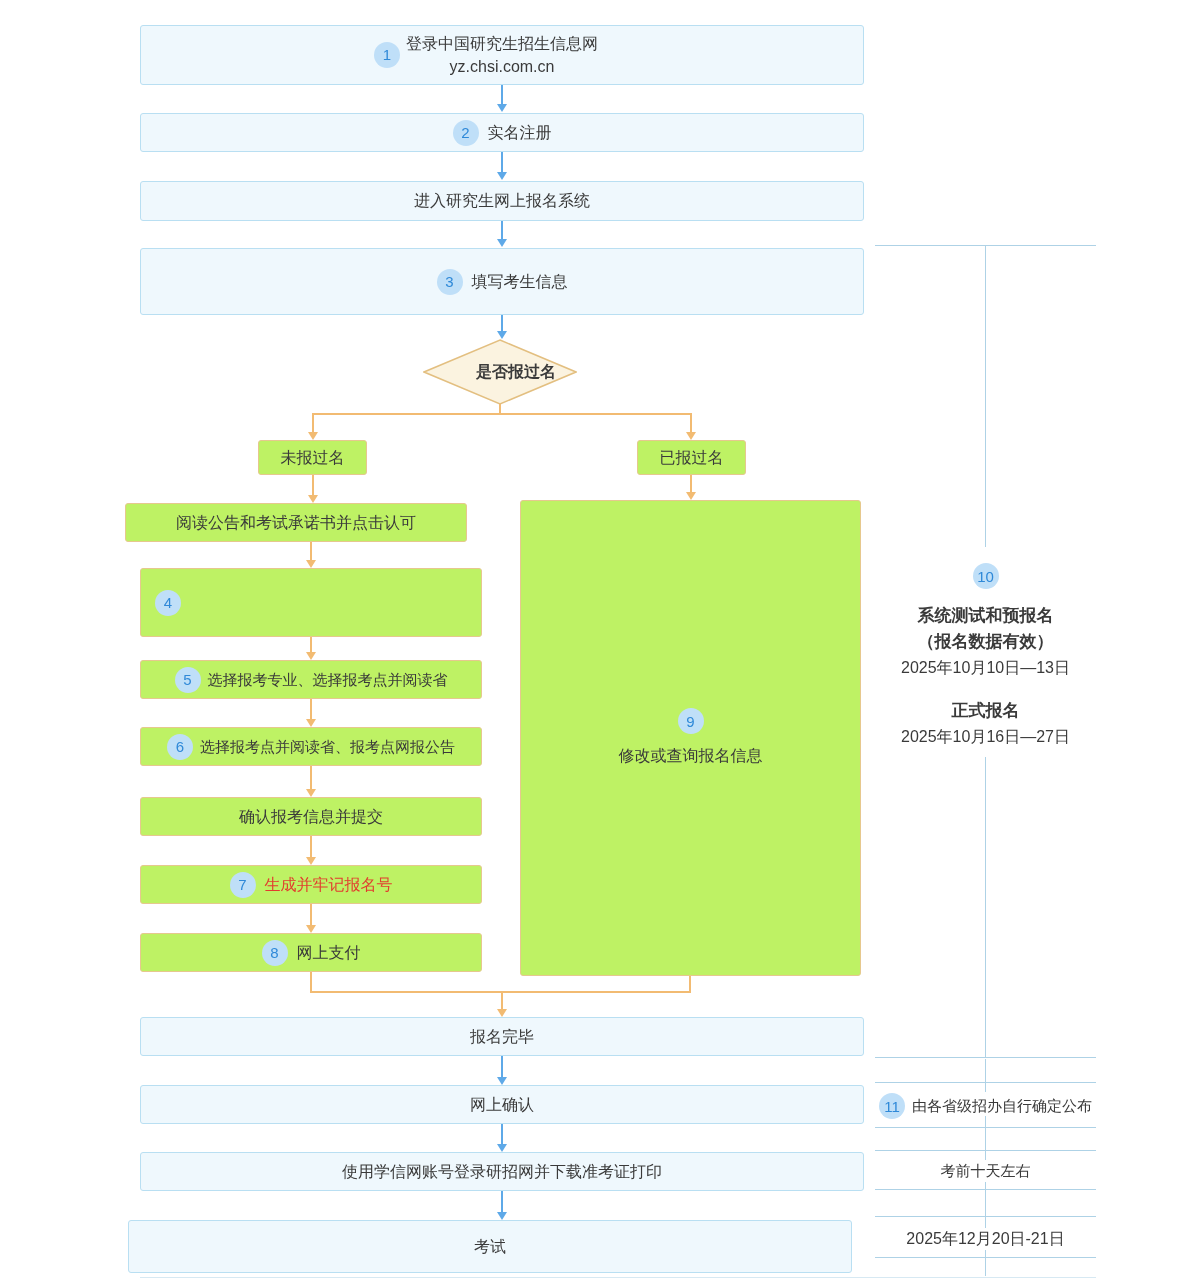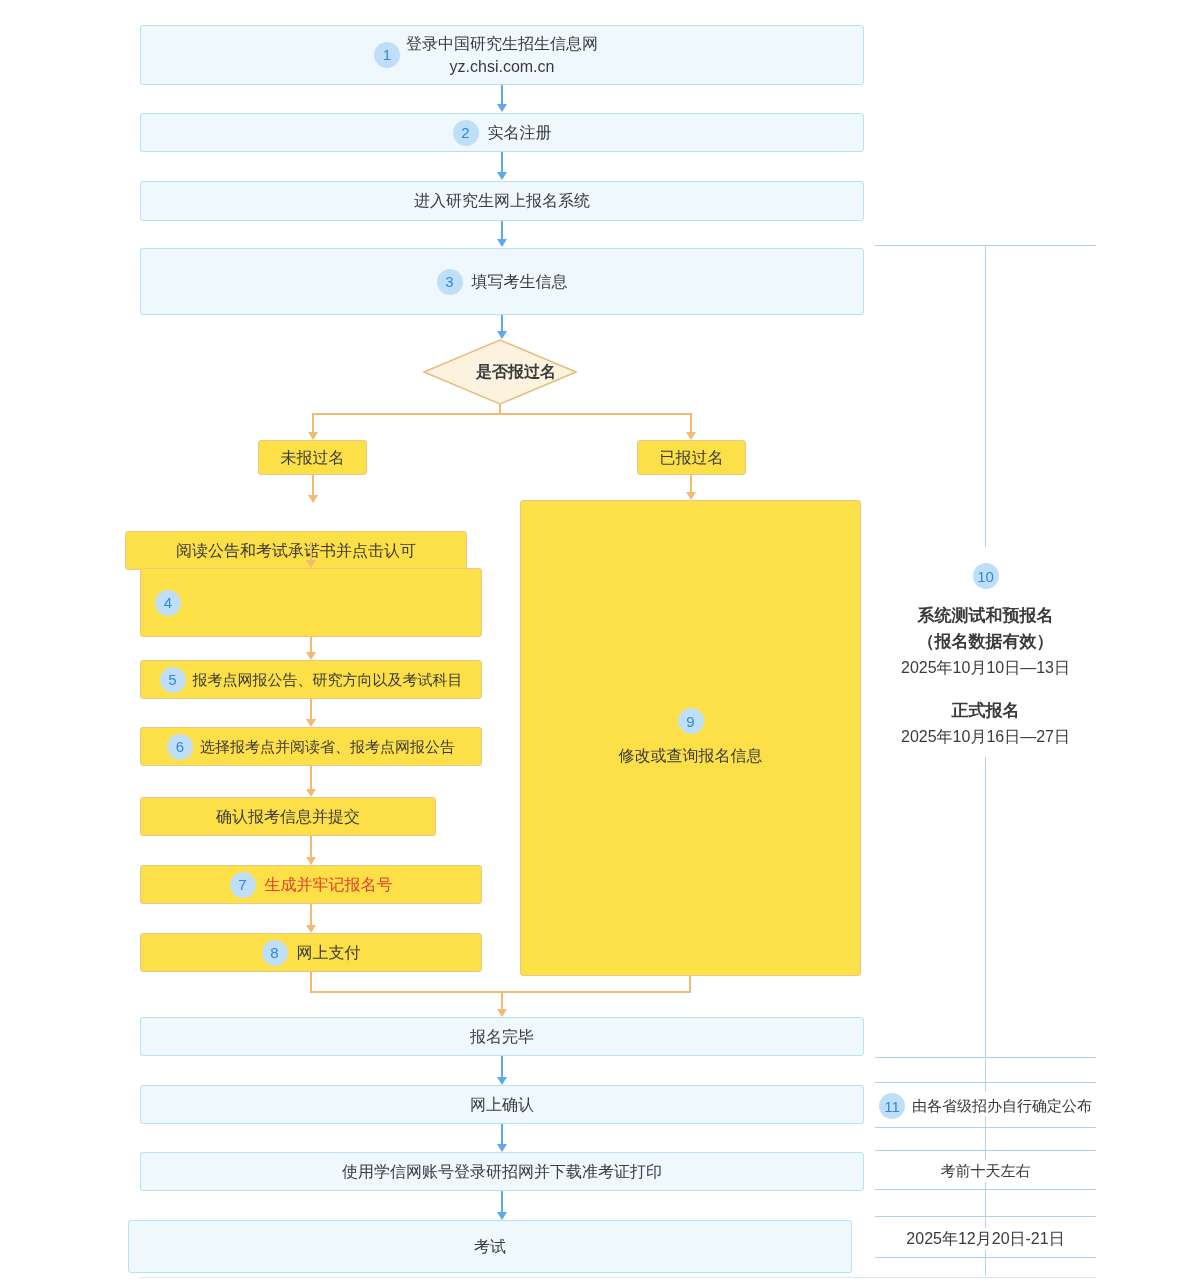--- a/index.html
+++ b/index.html
@@ -7,21 +7,21 @@
     width:1180px;height:1284px;position:relative;background:#ffffff;
     font-family:"Liberation Sans","DejaVu Sans",sans-serif;color:#3a3a3a;
     overflow:hidden;
   }
   .box{
     position:absolute;box-sizing:border-box;border:1px solid;border-radius:3px;
     display:flex;align-items:center;justify-content:center;
     font-size:16px;line-height:1.45;color:#3a3a3a;text-align:center;
   }
   .blue{background:#eff8fd;border-color:#b9dff2;}
-  .tan{background:#fde047;border-color:#e6c88e;}
+  .tan{background:#bef264;border-color:#e6c88e;}
   .col{display:flex;flex-direction:column;align-items:center;justify-content:center;text-align:right;}
   .row{display:flex;flex-direction:row;align-items:center;justify-content:center;gap:9px;}
   .badge{
     display:inline-flex;flex:0 0 auto;width:26px;height:26px;border-radius:50%;
     background:#bfdff8;color:#2f89d8;align-items:center;justify-content:center;
     font-size:15px;font-weight:500;
   }
   .badge.abs{position:absolute;left:14px;top:50%;transform:translateY(-50%);}
   .small{font-size:14px;}
   .red{color:#e23c2e;font-weight:400;}
@@ -104,47 +104,47 @@
 <div class="box tan" style="left:258px;top:440px;width:109px;height:35px;">
   <span>未报过名</span>
 </div>
 <div class="box tan" style="left:637px;top:440px;width:109px;height:35px;">
   <span>已报过名</span>
 </div>
 
 <div class="varrow orange-a" style="left:312px;top:475px;height:21px;"></div>
 <div class="varrow orange-a" style="left:690px;top:475px;height:18px;"></div>
 
-<div class="box tan" style="left:125px;top:503px;width:342px;height:39px;margin-top:28px;">
+<div class="box tan" style="left:125px;top:503px;width:342px;height:39px;">
   <span>阅读公告和考试承诺书并点击认可</span>
 </div>
 <div class="varrow orange-a" style="left:310px;top:542px;height:19px;"></div>
 
 <div class="box tan" style="left:140px;top:568px;width:342px;height:69px;font-size:15px;">
   <span class="badge abs">4</span>
 </div>
 <div class="varrow orange-a" style="left:310px;top:637px;height:16px;"></div>
 
 <div class="box tan" style="left:140px;top:660px;width:342px;height:39px;font-size:15px;">
   <div class="row" style="gap:7px;">
     <span class="badge">5</span>
-    <span>报考点网报公告、研究方向以及考试科目</span>
+    <span>选择报考专业、选择报考点并阅读省</span>
   </div>
 </div>
 <div class="varrow orange-a" style="left:310px;top:699px;height:21px;"></div>
 
 <div class="box tan" style="left:140px;top:727px;width:342px;height:39px;font-size:15px;">
   <div class="row" style="gap:7px;">
     <span class="badge">6</span>
     <span>选择报考点并阅读省、报考点网报公告</span>
   </div>
 </div>
 <div class="varrow orange-a" style="left:310px;top:766px;height:24px;"></div>
 
-<div class="box tan" style="left:140px;top:797px;width:296px;height:39px;">
+<div class="box tan" style="left:140px;top:797px;width:342px;height:39px;">
   <span>确认报考信息并提交</span>
 </div>
 <div class="varrow orange-a" style="left:310px;top:836px;height:22px;"></div>
 
 <div class="box tan" style="left:140px;top:865px;width:342px;height:39px;">
   <div class="row">
     <span class="badge">7</span>
     <span class="red">生成并牢记报名号</span>
   </div>
 </div>

